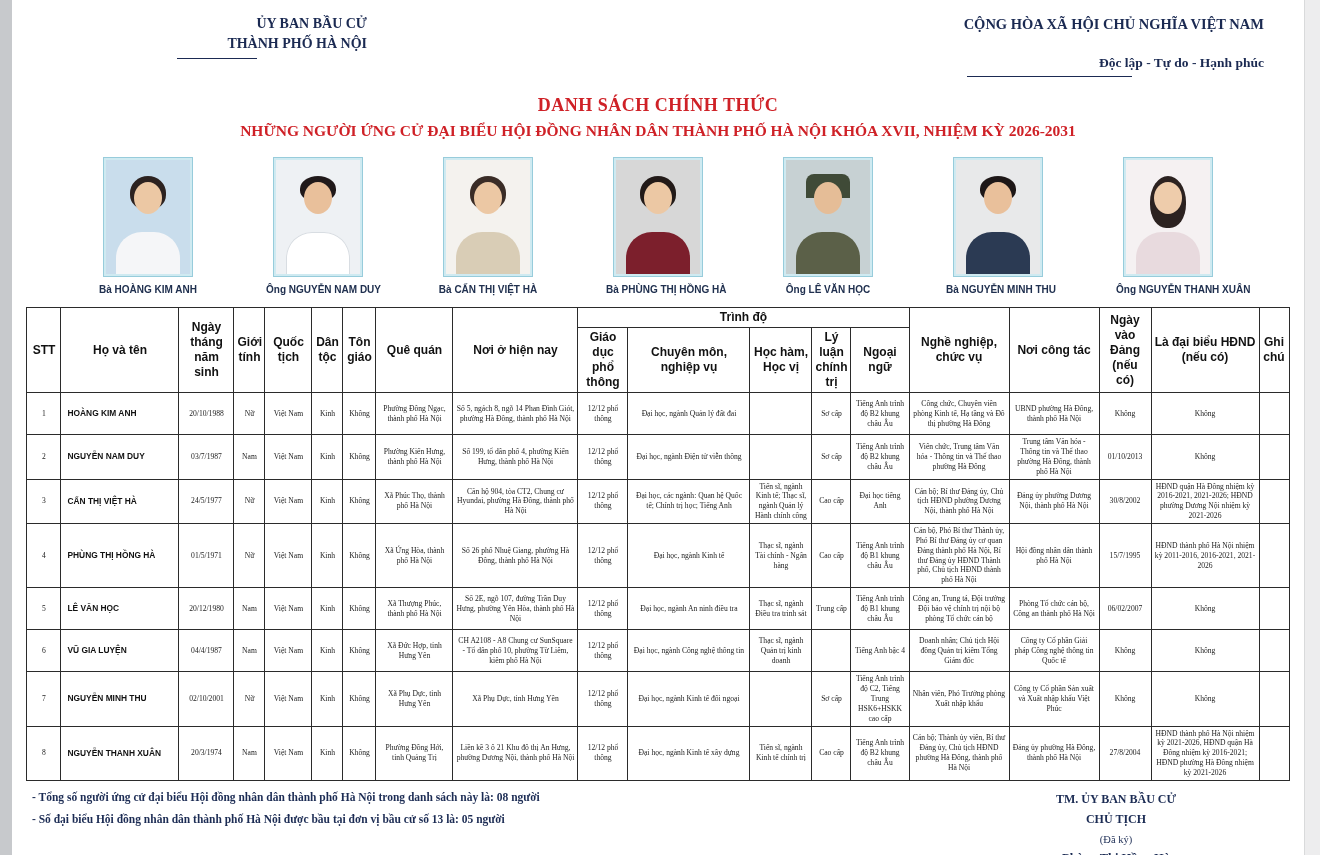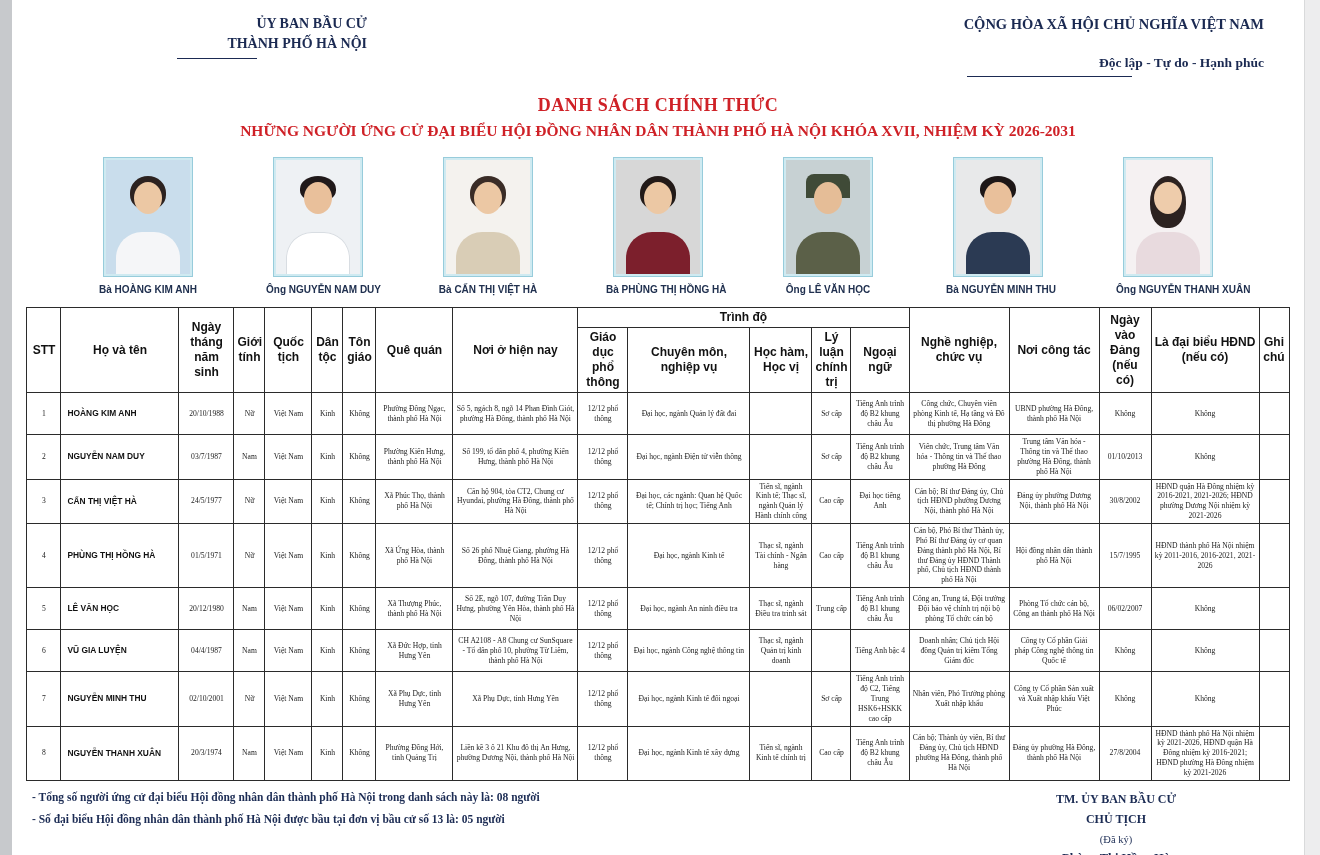--- a/index.html
+++ b/index.html
@@ -311,21 +311,21 @@
     </tr>
         <tr>
       <td>6</td>
       <td class="cell-name">VŨ GIA LUYỆN</td>
       <td>04/4/1987</td>
       <td>Nam</td>
       <td>Việt Nam</td>
       <td>Kinh</td>
       <td>Không</td>
       <td>Xã Đức Hợp, tỉnh Hưng Yên</td>
-      <td>CH A2108 - A8 Chung cư SunSquare - Tổ dân phố 10, phường Từ Liêm, thành phố Hà Nội</td>
+      <td>CH A2108 - A8 Chung cư SunSquare - Tổ dân phố 10, phường Từ Liêm, kiêm phố Hà Nội</td>
       <td>12/12 phổ thông</td>
       <td>Đại học, ngành Công nghệ thông tin</td>
       <td>Thạc sĩ, ngành Quản trị kinh doanh</td>
       <td></td>
       <td>Tiếng Anh bậc 4</td>
       <td>Doanh nhân; Chủ tịch Hội đồng Quản trị kiêm Tổng Giám đốc</td>
       <td>Công ty Cổ phần Giải pháp Công nghệ thông tin Quốc tế</td>
       <td>Không</td>
       <td>Không</td>
       <td></td>

